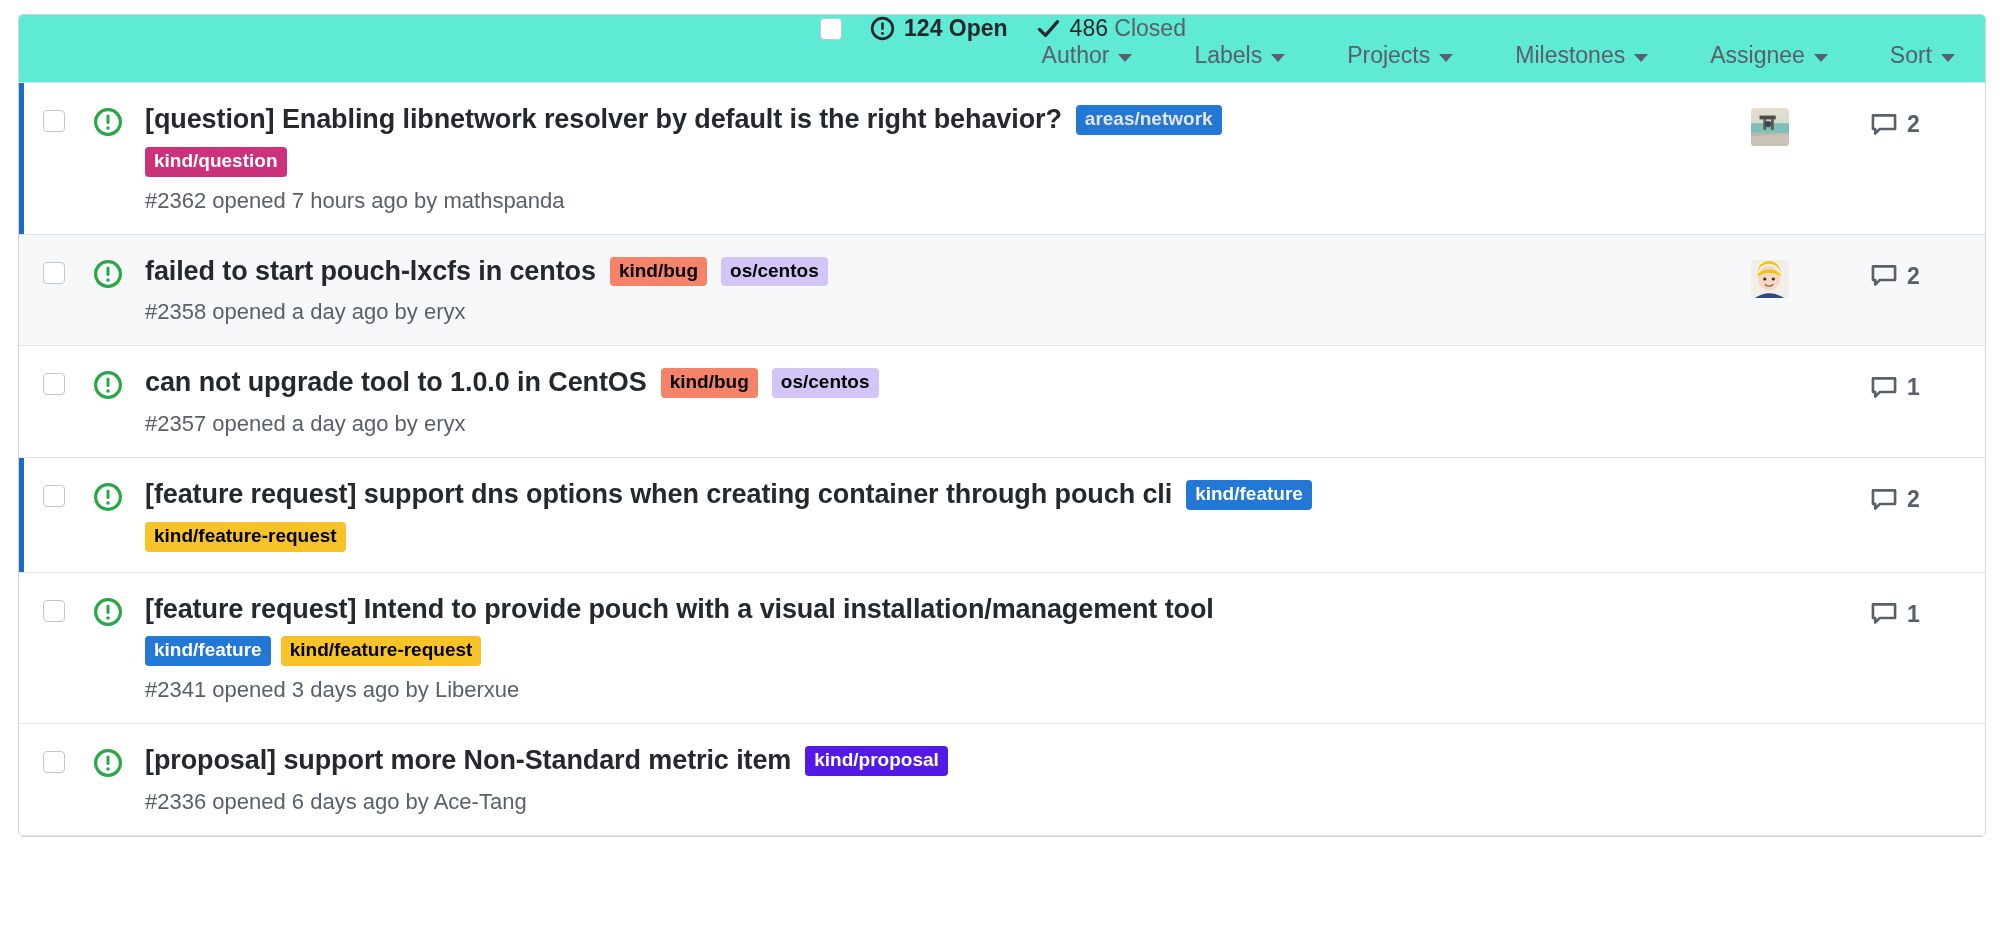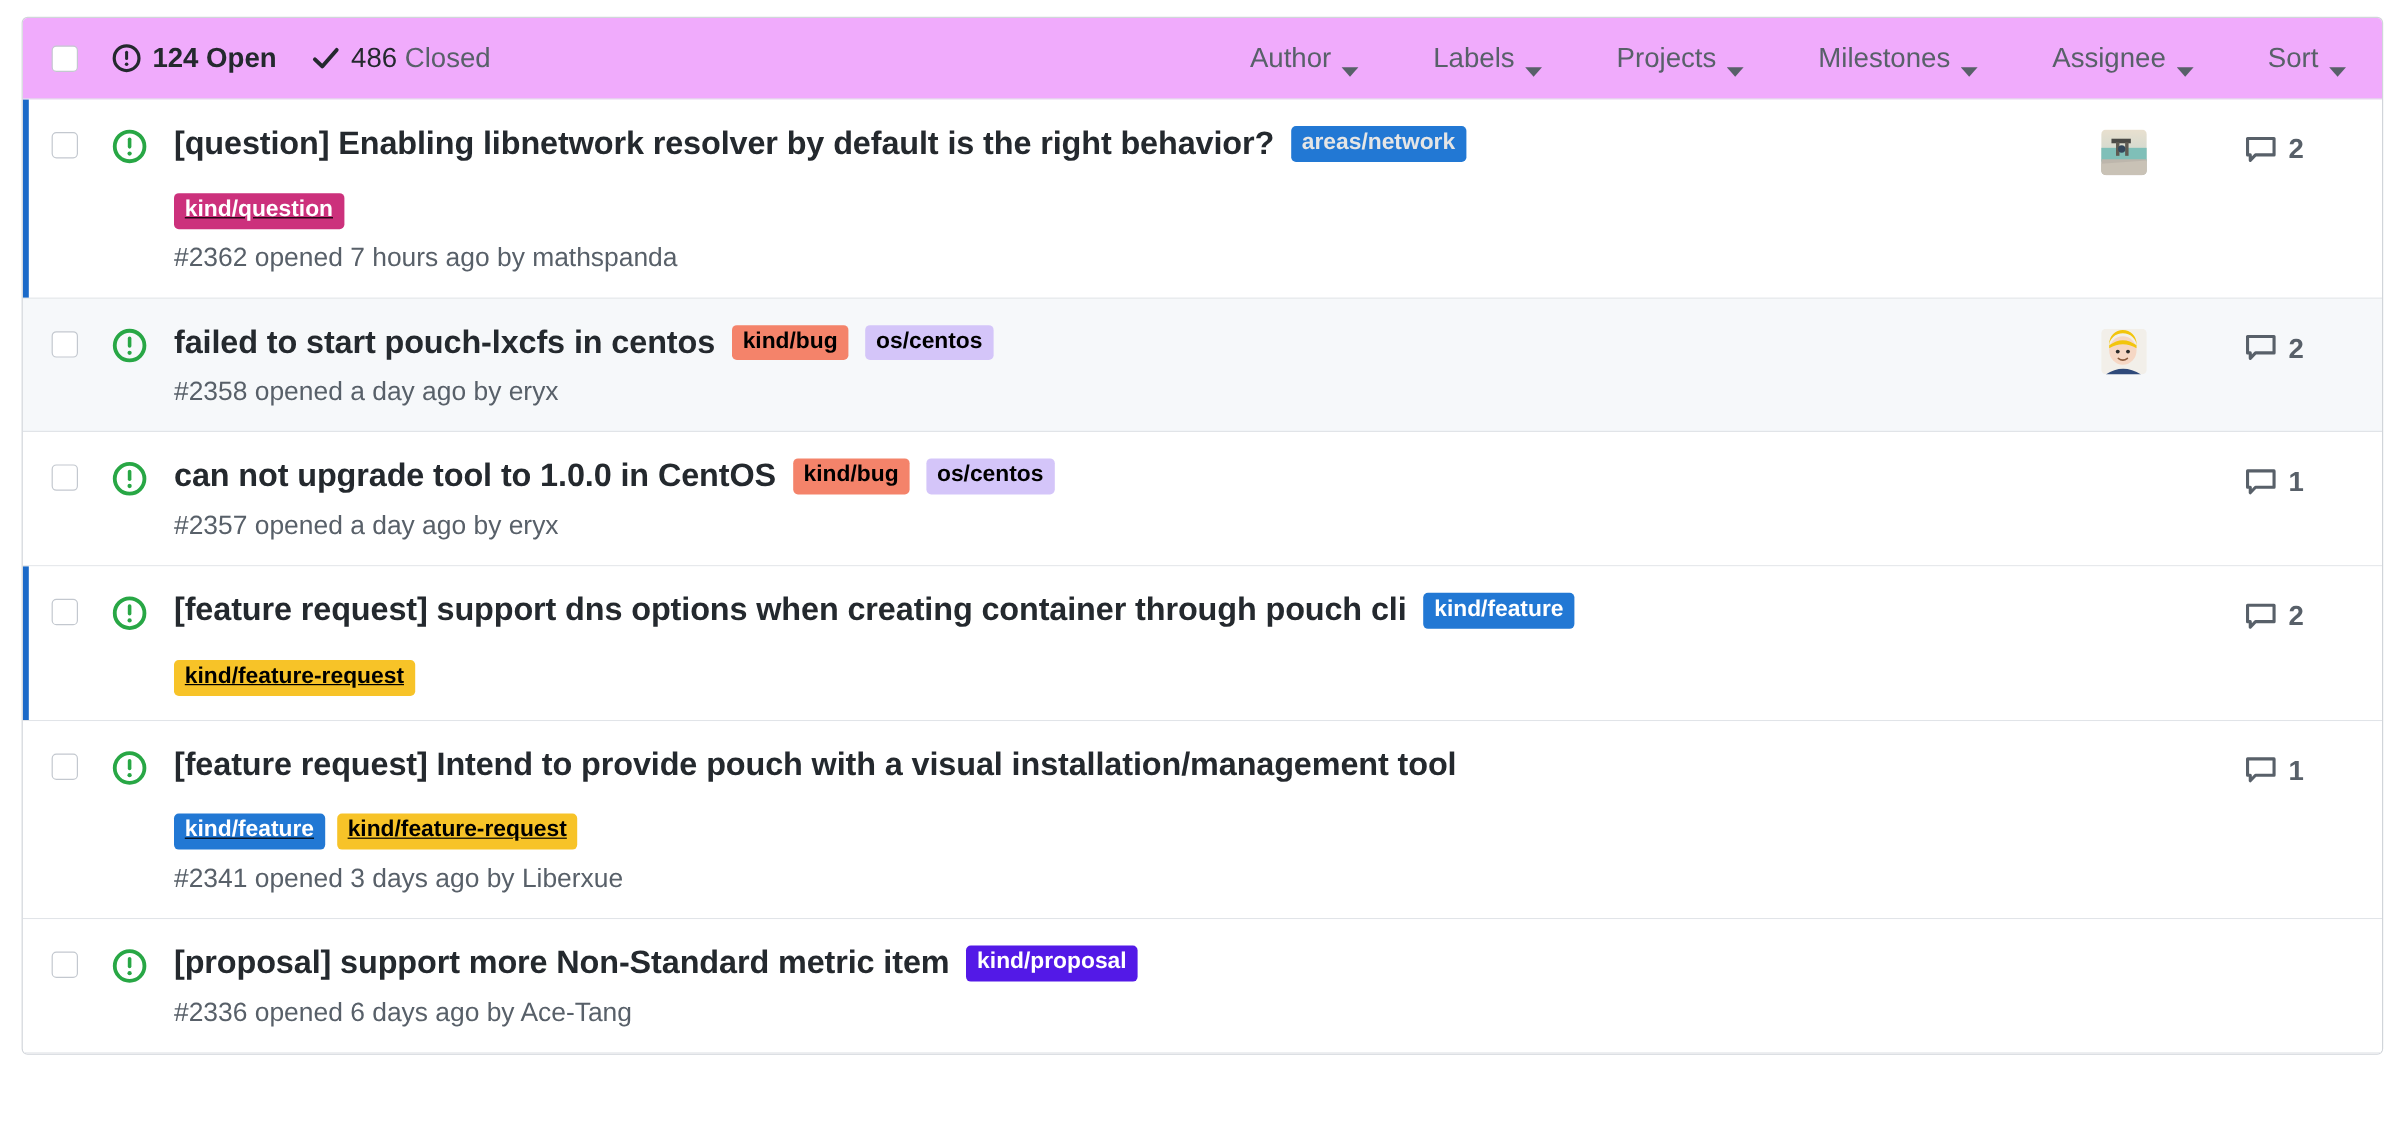--- a/index.html
+++ b/index.html
@@ -18,26 +18,27 @@
   }
   .issues-box {
     border: 1px solid #d1d5da;
     border-radius: 5px;
     overflow: hidden;
     background: #fff;
   }
 
   
   .list-header {
-    background: #f0abfc;
+    background: #5eead4;
     border-bottom: 1px solid #e1e4e8;
     height: 68px;
     display: flex;
     align-items: center;
     padding: 0 22px 0 24px;
+    flex-direction: column;
   }
   .hdr-left {
     display: flex;
     align-items: center;
     gap: 0;
   }
   .checkbox {
     width: 22px; height: 22px;
     border: 1px solid #c3c8cf;
     border-radius: 4px;
@@ -64,21 +65,21 @@
 
   .hdr-filters {
     margin-left: auto;
     display: flex;
     align-items: center;
     gap: 62px;
     padding-right: 8px;
   }
   .filter {
     display: flex;
-    align-items: flex-end;
+    align-items: center;
     gap: 9px;
     font-size: 23px;
     color: #586069;
     cursor: pointer;
     white-space: nowrap;
   }
   .caret {
     width: 0; height: 0;
     border-left: 7px solid transparent;
     border-right: 7px solid transparent;
@@ -136,25 +137,24 @@
     display: inline-block;
     font-size: 19px;
     font-weight: bold;
     padding: 3px 9px 5px 9px;
     border-radius: 4px;
     line-height: 1.15;
     white-space: nowrap;
     vertical-align: middle;
   }
   .labels-line {
-    margin-top: 24px;
+    margin-top: 10px;
     display: flex;
     flex-wrap: wrap;
     gap: 10px;
-    text-decoration: underline;
   }
   .meta {
     margin-top: 11px;
     font-size: 22px;
     color: #586069;
   }
   .row-right {
     flex: none;
     display: flex;
     align-items: flex-start;

